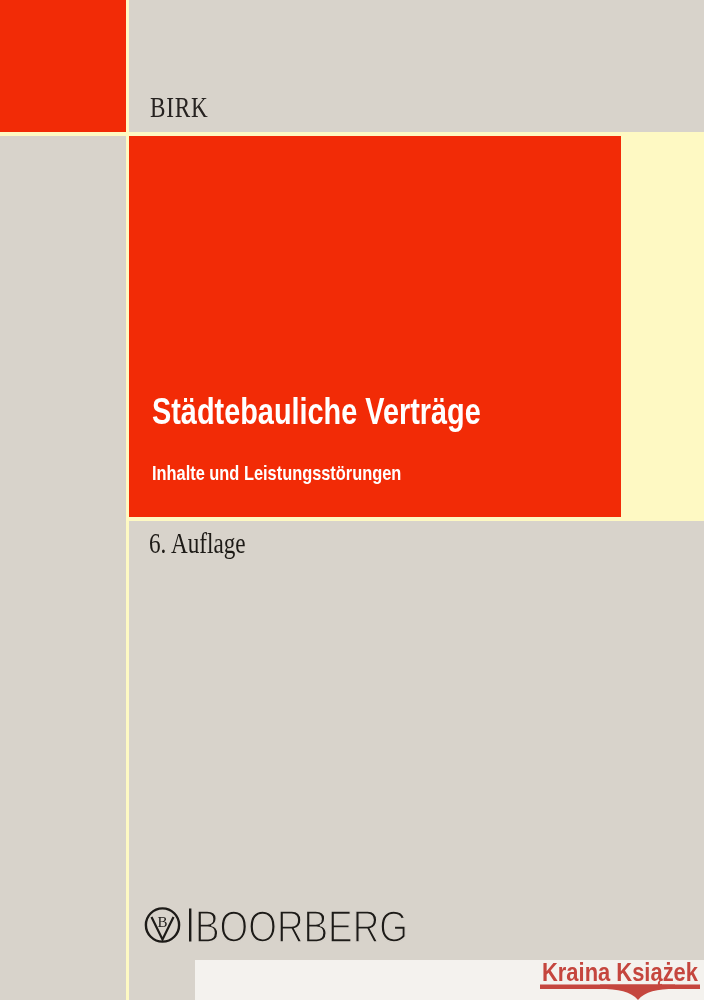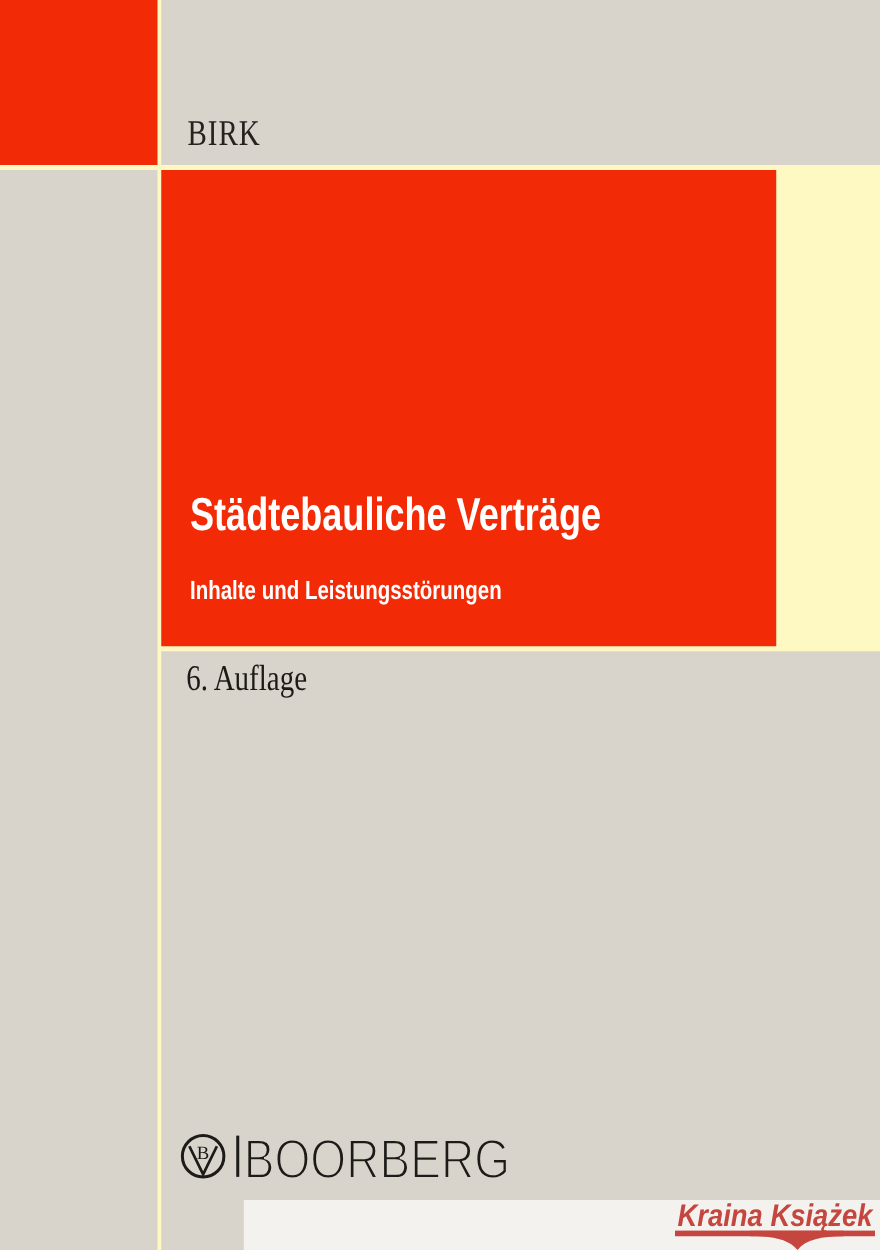--- a/index.html
+++ b/index.html
@@ -45,21 +45,20 @@
     position:absolute;left:149px;top:527px;
     font-family:"Liberation Serif",serif;
     font-size:29px;line-height:1.15;color:#1d1a16;
     white-space:nowrap;
     transform:scaleX(0.80);transform-origin:0 0;
   }
   .publisher-logo{position:absolute;left:143px;top:905px;width:270px;height:40px;}
   .watermark-strip{
     position:absolute;left:195px;top:960px;width:509px;height:40px;
     background:#f4f2ee;
-    font-style:italic;
   }
   .watermark-strip svg{display:block;}
 </style>
 </head>
 <body>
 
 <div class="cover">
 
   <div class="block red red-square"></div>
 

